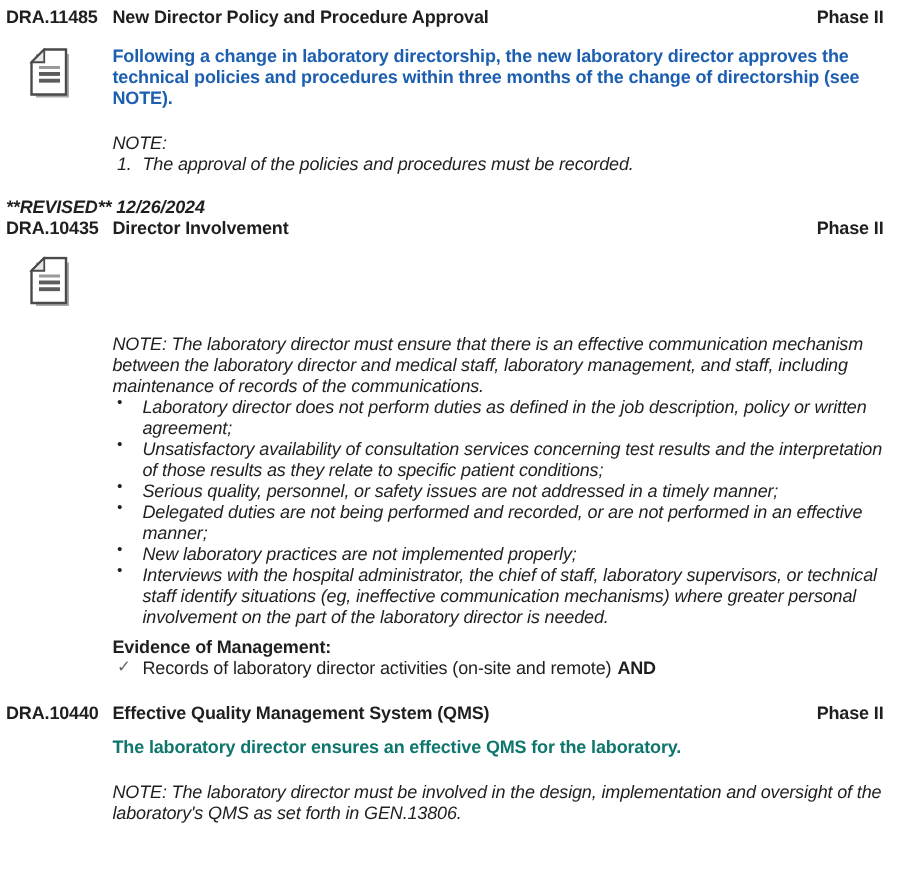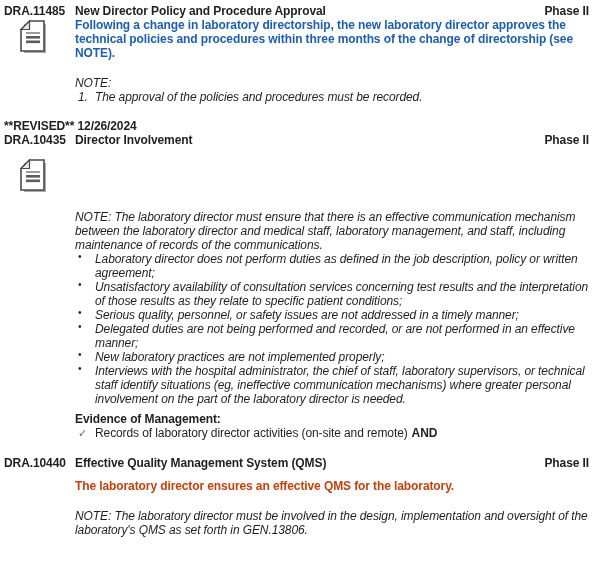--- a/index.html
+++ b/index.html
@@ -48,31 +48,32 @@
     padding-left: 15px;
     padding-top: 2px;
   }
   .req {
     flex: 1;
     color: #1c5eb0;
     font-weight: bold;
   }
   .req-noicon {
     margin-left: 71px;
-    color: #c2410c;
+    color: #0f766e;
     font-weight: bold;
   }
 
   .body-ind { margin-left: 71px; }
 
   .note {
     font-style: italic;
   }
   .revised {
     font-weight: bold;
+    font-style: italic;
   }
 
   .list-row {
     display: flex;
     align-items: flex-start;
   }
   .marker {
     flex: none;
     width: 20px;
     box-sizing: border-box;
@@ -89,21 +90,21 @@
   .check-glyph {
     color: #666666;
     font-size: 11px;
   }
   .and-suffix {
     font-weight: bold;
     margin-left: 4px;
   }
 
   
-  .mt-req1   { margin-top: 0; }
+  .mt-req1   { margin-top: 12px; }
   .mt-note1  { margin-top: 16px; }
   .mt-sec2   { margin-top: 15px; }
   .mt-req2   { margin-top: 10px; }
   .mt-note2  { margin-top: 16px; }
   .mt-ex     { margin-top: 9px; }
   .mt-evid   { margin-top: 6px; }
   .mt-sec3   { margin-top: 16px; }
   .mt-req3   { margin-top: 9px; }
   .mt-note3  { margin-top: 16px; }
 

